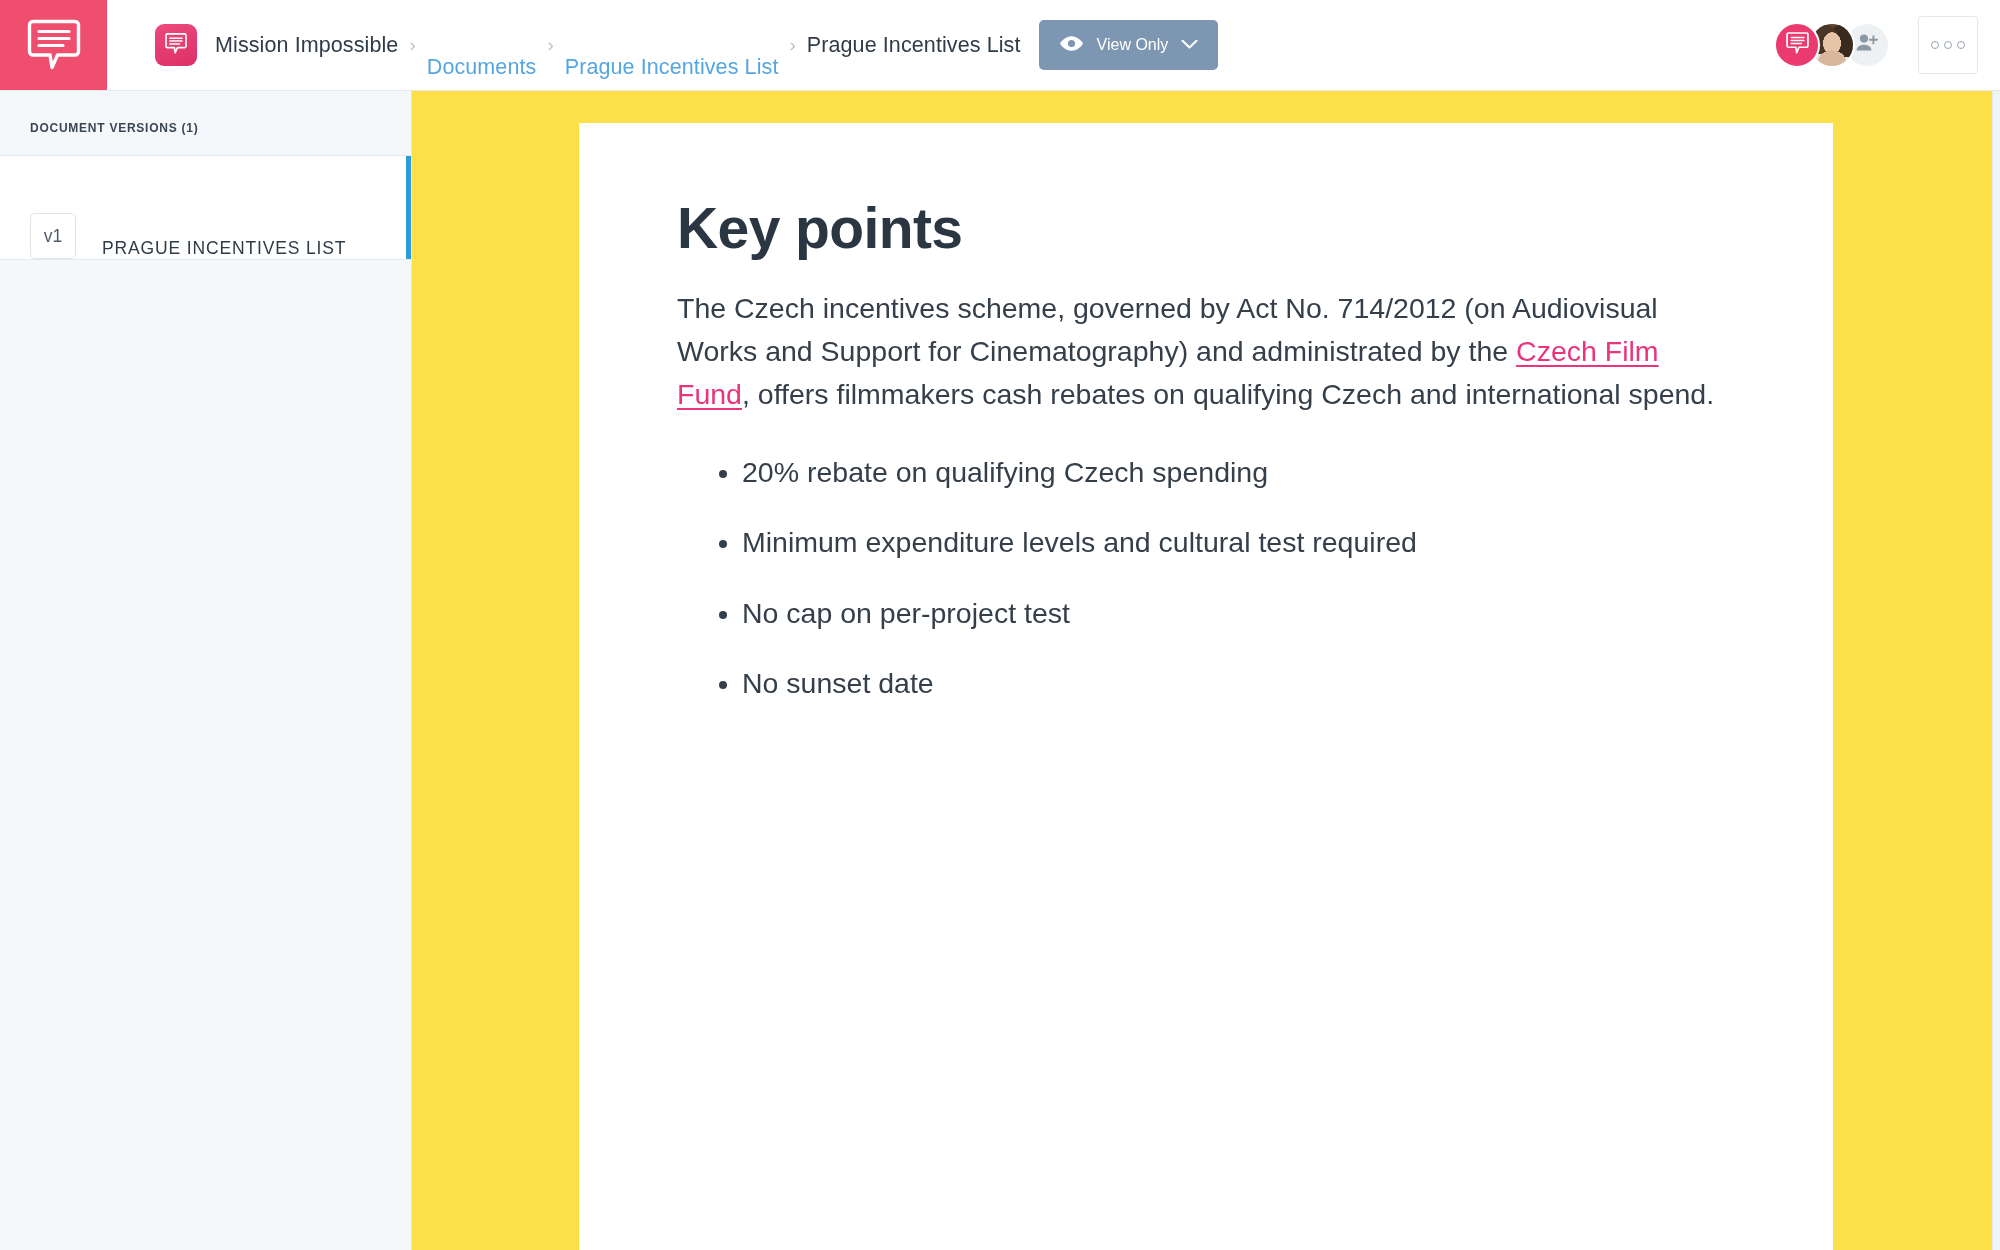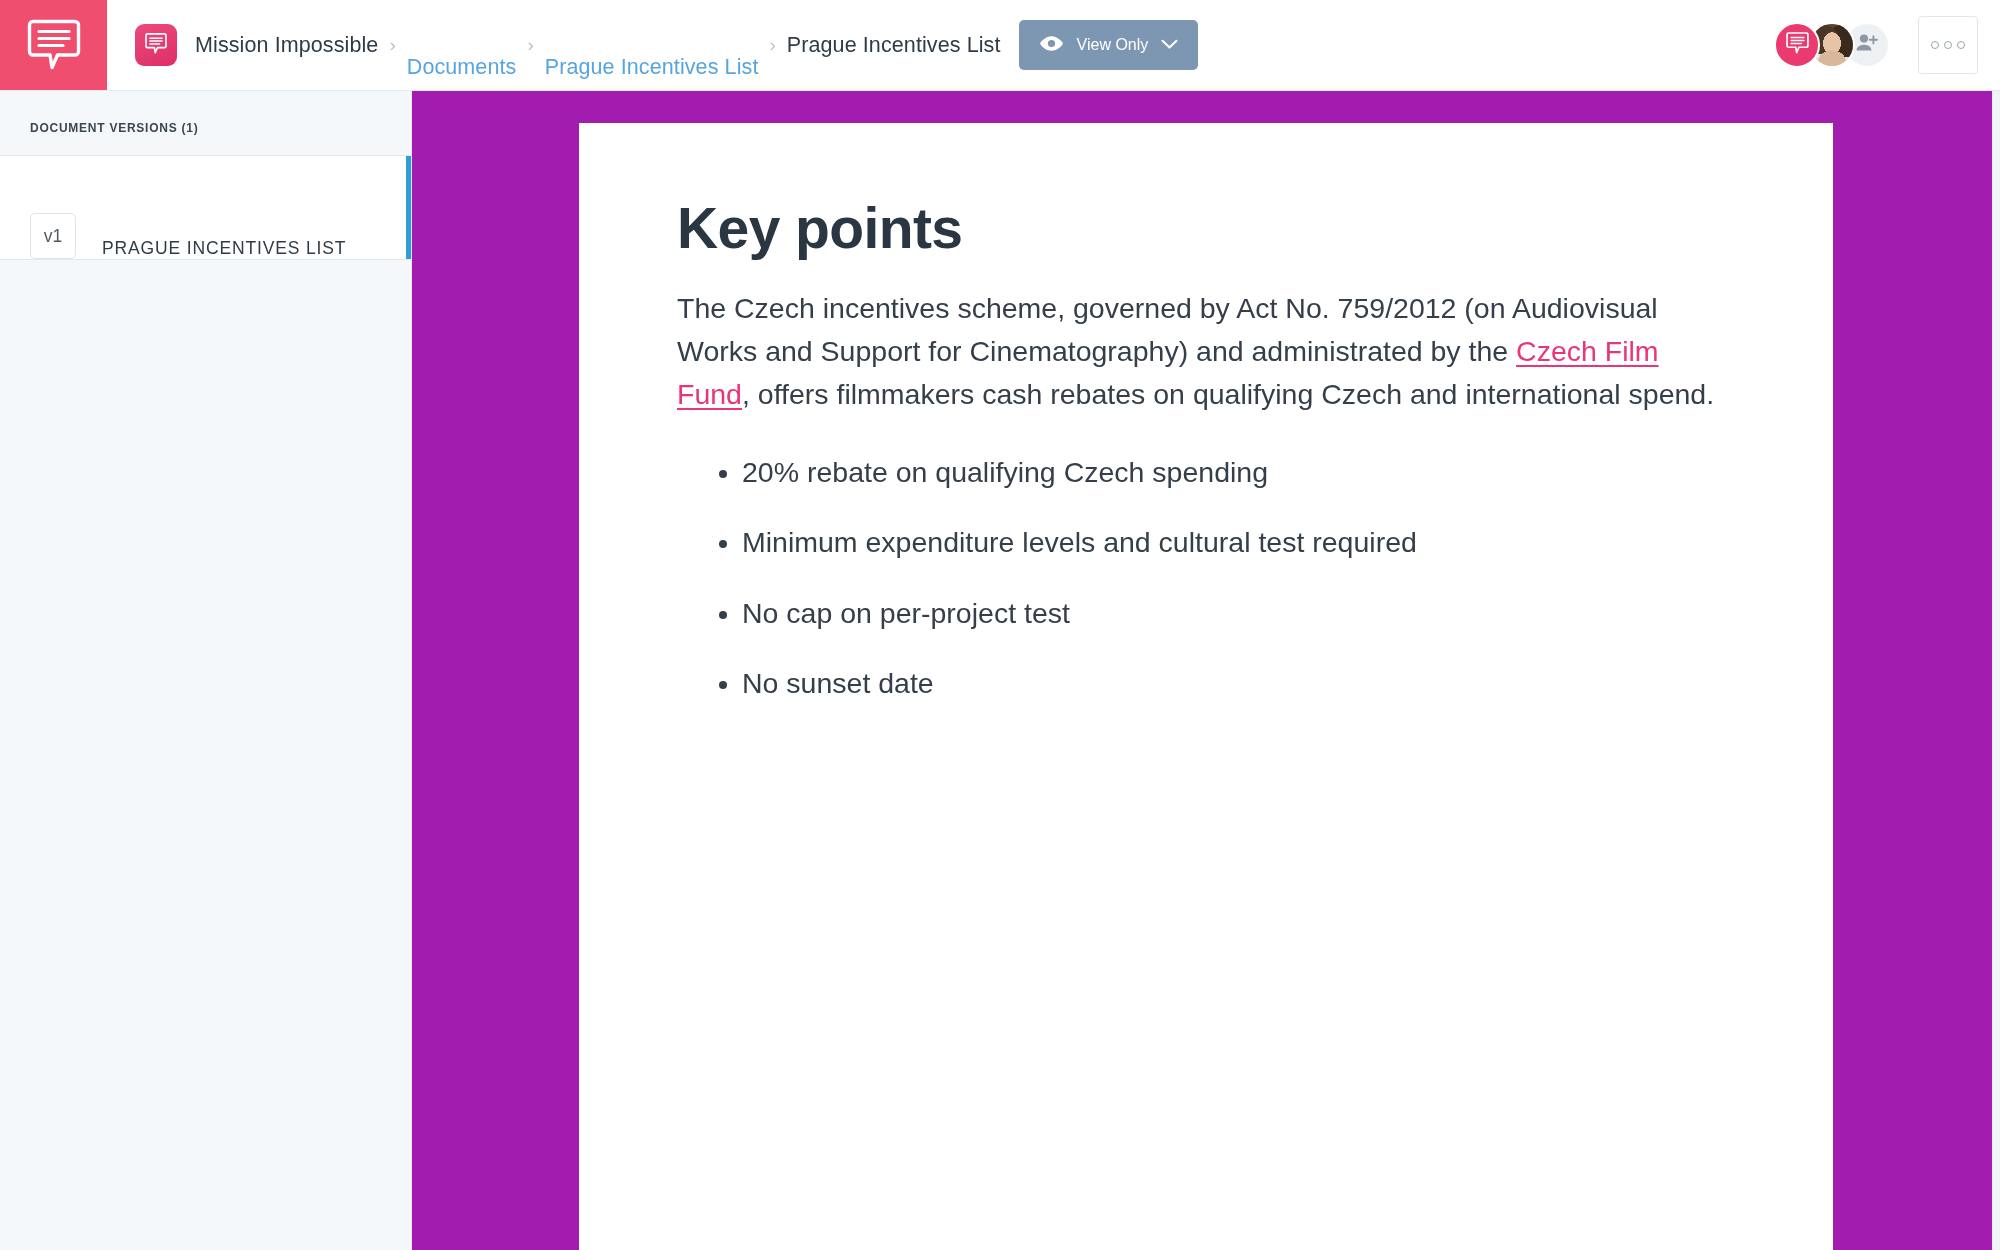--- a/index.html
+++ b/index.html
@@ -24,20 +24,21 @@
   
   .topbar {
     height: 91px;
     min-height: 91px;
     display: flex;
     align-items: stretch;
     background: #ffffff;
     border-bottom: 1px solid #e6e9ed;
     position: relative;
     z-index: 5;
+    gap: 20px;
   }
 
   .logo-tile {
     width: 107px;
     min-width: 107px;
     background: #ef4e6e;
     display: flex;
     align-items: center;
     justify-content: center;
   }
@@ -221,21 +222,21 @@
     color: #2f3b47;
     text-transform: uppercase;
     white-space: nowrap;
   }
 
   .sidebar-fill { flex: 1; background: #f4f8fb; }
 
   
   .main {
     flex: 1;
-    background: #a21caf;
+    background: #fde047;
     position: relative;
     overflow: hidden;
     display: flex;
     justify-content: center;
   }
 
   .doc-card {
     margin-top: 32px;
     width: 1254px;
     background: #ffffff;
@@ -395,21 +396,21 @@
 
       <div class="sidebar-fill"></div>
     </div>
 
     <div class="main">
       <div class="doc-card">
 
         <h1 class="doc-h1">Key points</h1>
 
         <p class="doc-p">
-          <span>The Czech incentives scheme, governed by Act No. 759/2012 (on Audiovisual Works and Support for Cinematography) and administrated by the </span><a class="doclink">Czech Film Fund</a><span>, offers filmmakers cash rebates on qualifying Czech and international spend.</span>
+          <span>The Czech incentives scheme, governed by Act No. 714/2012 (on Audiovisual Works and Support for Cinematography) and administrated by the </span><a class="doclink">Czech Film Fund</a><span>, offers filmmakers cash rebates on qualifying Czech and international spend.</span>
         </p>
 
         <ul class="doc-list">
           <li>20% rebate on qualifying Czech spending</li>
           <li>Minimum expenditure levels and cultural test required</li>
           <li>No cap on per-project test</li>
           <li>No sunset date</li>
         </ul>
       </div>
 

